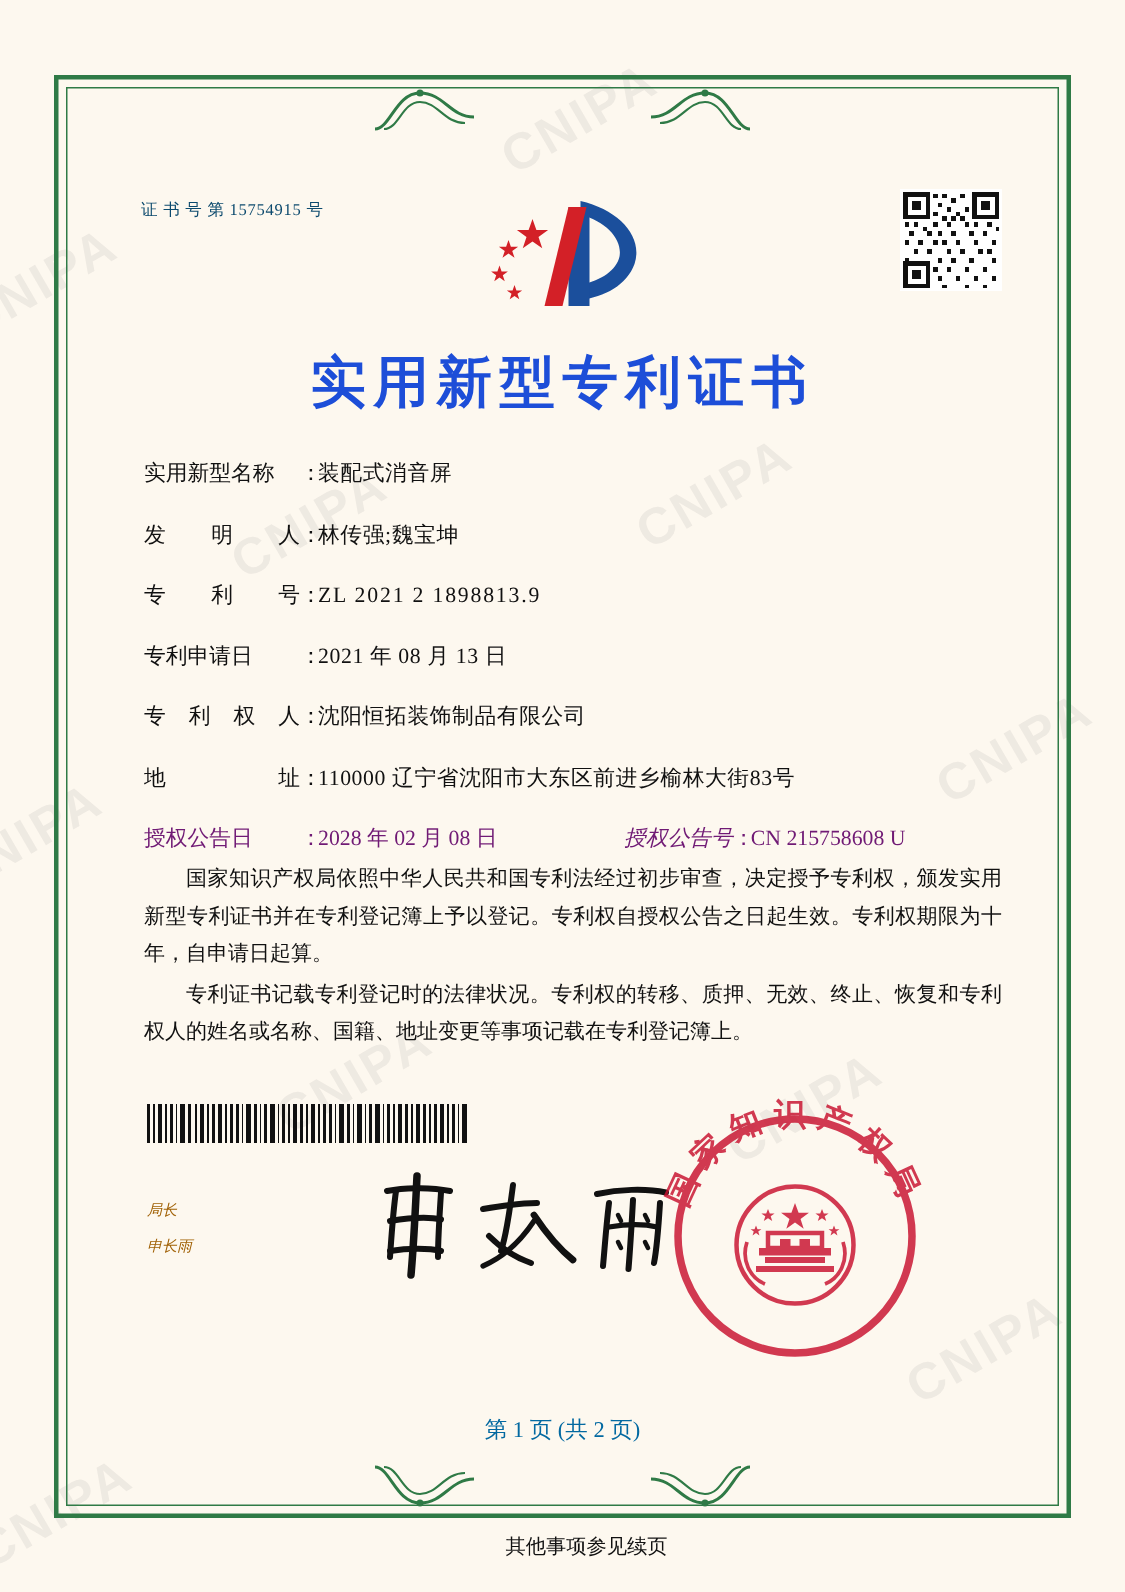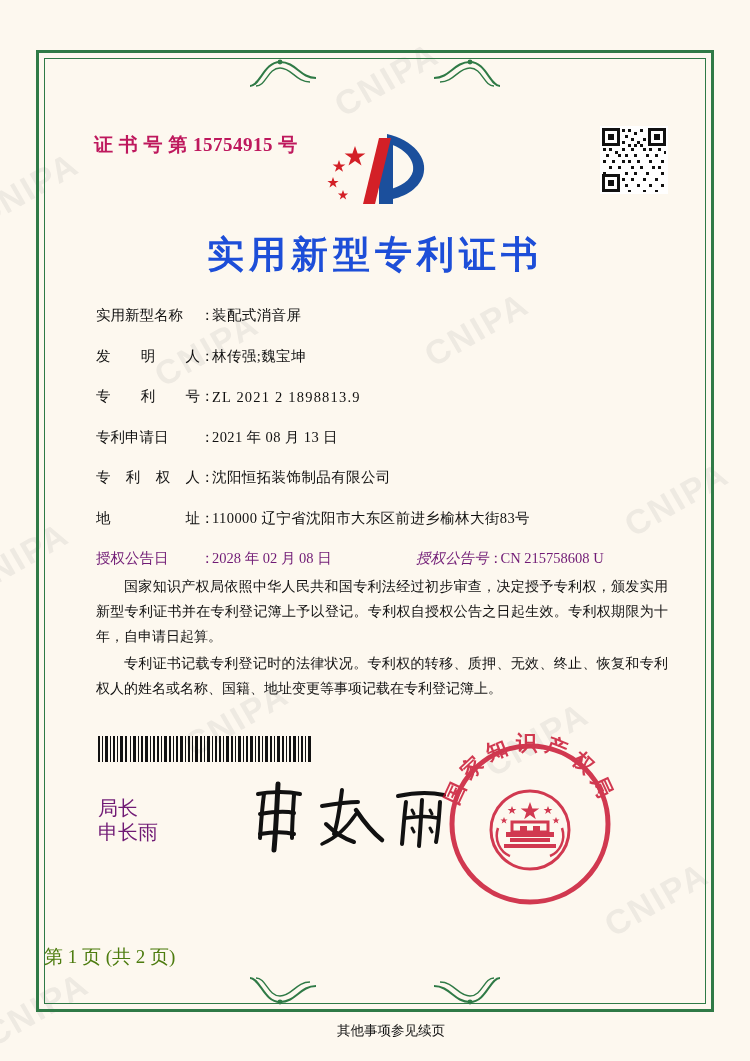--- a/index.html
+++ b/index.html
@@ -86,24 +86,23 @@
     top: 58px;
     width: 662px;
     height: 946px;
     z-index: 3;
   }
 
   .cert-no {
     position: absolute;
     left: 50px;
     top: 74px;
-    font-size: 19px;
+    font-size: 11px;
     letter-spacing: 0.5px;
-    color: #be185d;
-    font-weight: bold;
+    color: #0c4a6e;
   }
 
   .emblem {
     position: absolute;
     left: 273px;
     top: 72px;
     width: 120px;
     height: 78px;
   }
 
@@ -201,23 +200,24 @@
     left: 54px;
     top: 678px;
     width: 216px;
     height: 26px;
   }
 
   .sign-block {
     position: absolute;
     left: 54px;
     top: 738px;
-    font-size: 20px;
+    font-size: 10px;
     line-height: 24px;
-    color: #701a75;
+    color: #a16207;
+    font-style: italic;
   }
 
   .signature {
     position: absolute;
     left: 186px;
     top: 722px;
     width: 230px;
     height: 74px;
   }
 
@@ -238,23 +238,23 @@
     font-size: 14.5px;
     letter-spacing: 0.6px;
     opacity: 0.9;
   }
 
   .page-no {
     position: absolute;
     left: 0;
     top: 886px;
     width: 100%;
-    text-align: left;
-    font-size: 19px;
-    color: #4d7c0f;
+    text-align: center;
+    font-size: 15px;
+    color: #0369a1;
   }
 
   .footer-note {
     position: absolute;
     left: 16px;
     top: 1022px;
     width: 100%;
     text-align: center;
     font-size: 13.5px;
     color: #111;

